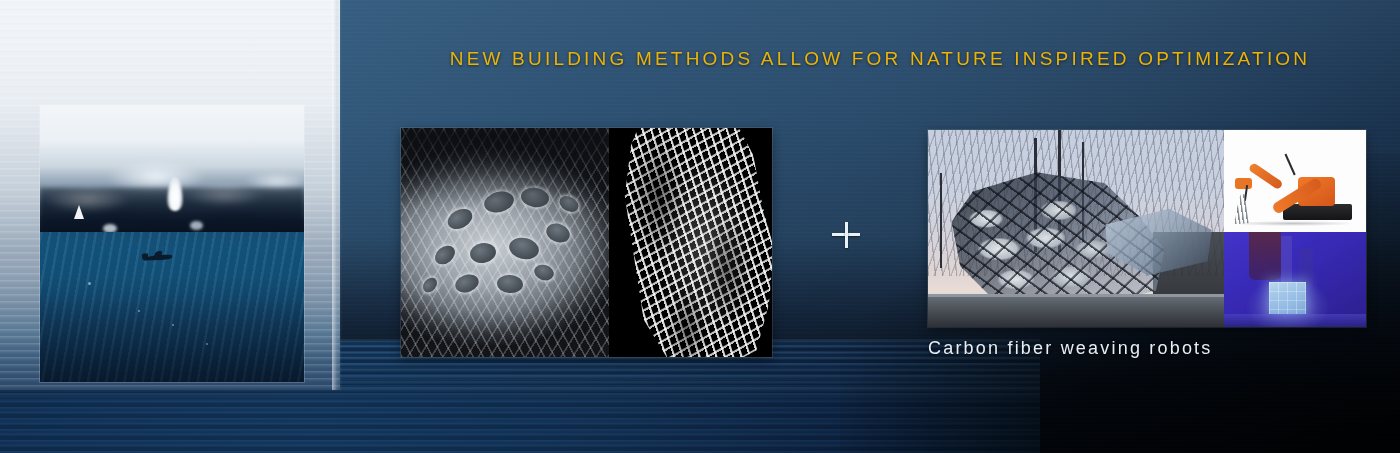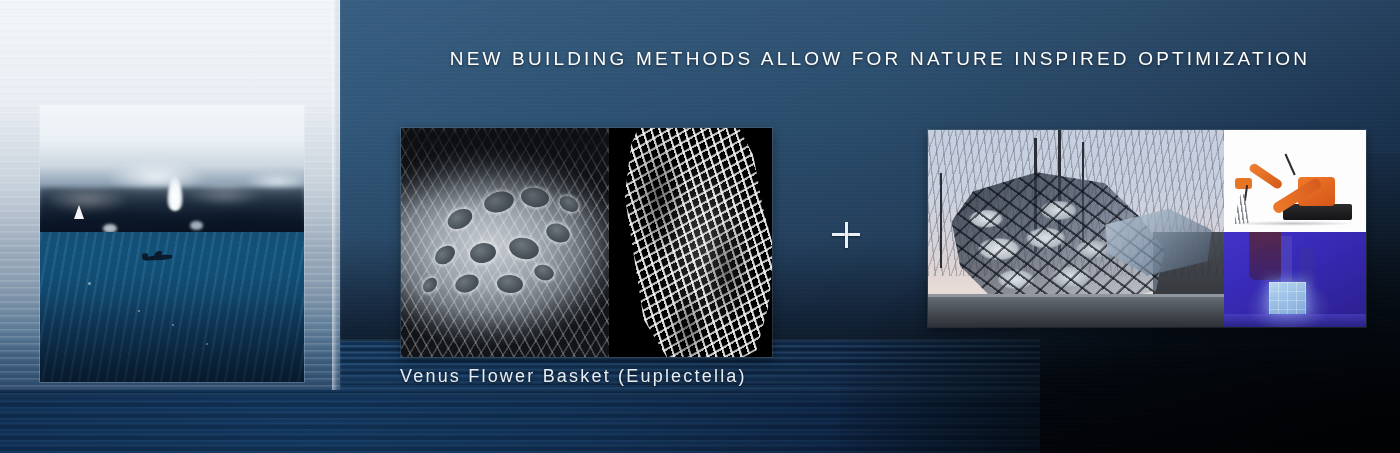--- a/index.html
+++ b/index.html
@@ -168,21 +168,21 @@
   }
   .bub{position:absolute;background:rgba(220,238,250,.55);border-radius:50%;}
   .ocean-grade{
     position:absolute;inset:0;
     background:linear-gradient(to bottom, rgba(0,0,0,0) 70%, rgba(4,12,24,.35) 100%);
   }
 
   
   .heading{
     position:absolute;left:440px;top:48px;width:880px;
-    color:#ffffff;
+    color:#eab308;
     font-size:19px;
     letter-spacing:3.2px;
     font-weight:300;
     text-align:center;
     white-space:nowrap;
     text-shadow:0 1px 3px rgba(0,0,0,.55);
   }
 
   
   .venus{
@@ -378,21 +378,20 @@
       <div class="pore" style="left:64%;top:60%;width:20px;height:15px;transform:rotate(18deg);"></div>
       <div class="pore" style="left:10%;top:66%;width:16px;height:12px;transform:rotate(-50deg);"></div>
       <div class="pore" style="left:76%;top:30%;width:20px;height:14px;transform:rotate(30deg);"></div>
       <div class="venus-a-blur"></div>
     </div>
     <div class="venus-b">
       <div class="sponge"></div>
       <div class="sponge-ridge"></div>
     </div>
   </div>
-  <div class="venus-cap">Venus Flower Basket (Euplectella)</div>
 
   <div class="plus"></div>
 
   <div class="robots">
     <div class="pavilion">
       <div class="pav-sky"></div>
       <div class="pav-trees"></div>
       <div class="pav-trunk" style="left:36%;top:4%;width:3px;height:58%;"></div>
       <div class="pav-trunk" style="left:44%;top:0%;width:3px;height:62%;"></div>
       <div class="pav-trunk" style="left:52%;top:6%;width:2px;height:56%;"></div>
@@ -421,14 +420,15 @@
         <div class="bl-arm"></div>
         <div class="bl-nozzle"></div>
         <div class="bl-cube">
           <div class="bl-cube-grid"></div>
         </div>
         <div class="bl-floor"></div>
         <div class="bl-glow"></div>
       </div>
     </div>
   </div>
+  <div class="robots-cap">Carbon fiber weaving robots</div>
 
 </div>
 
 </body></html>

